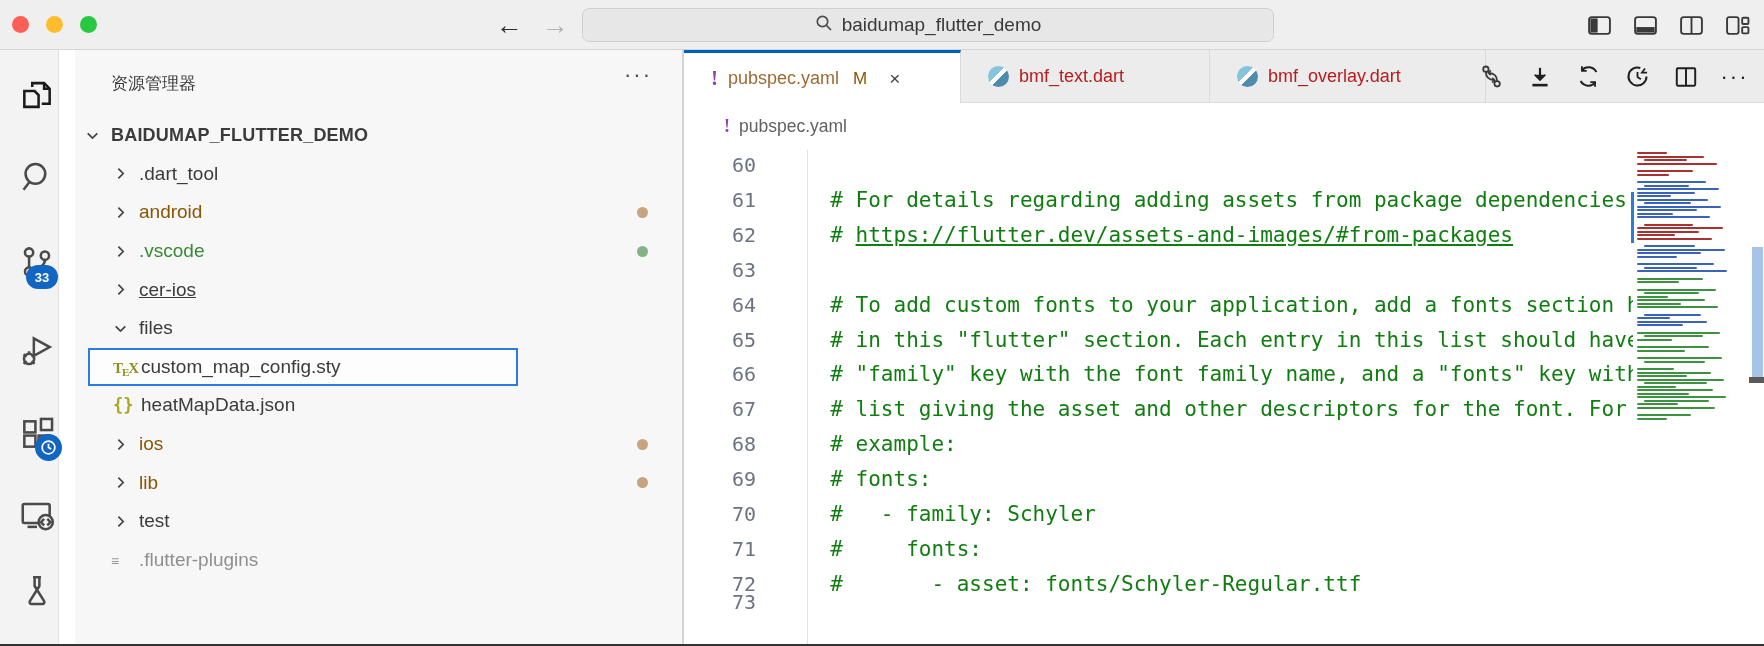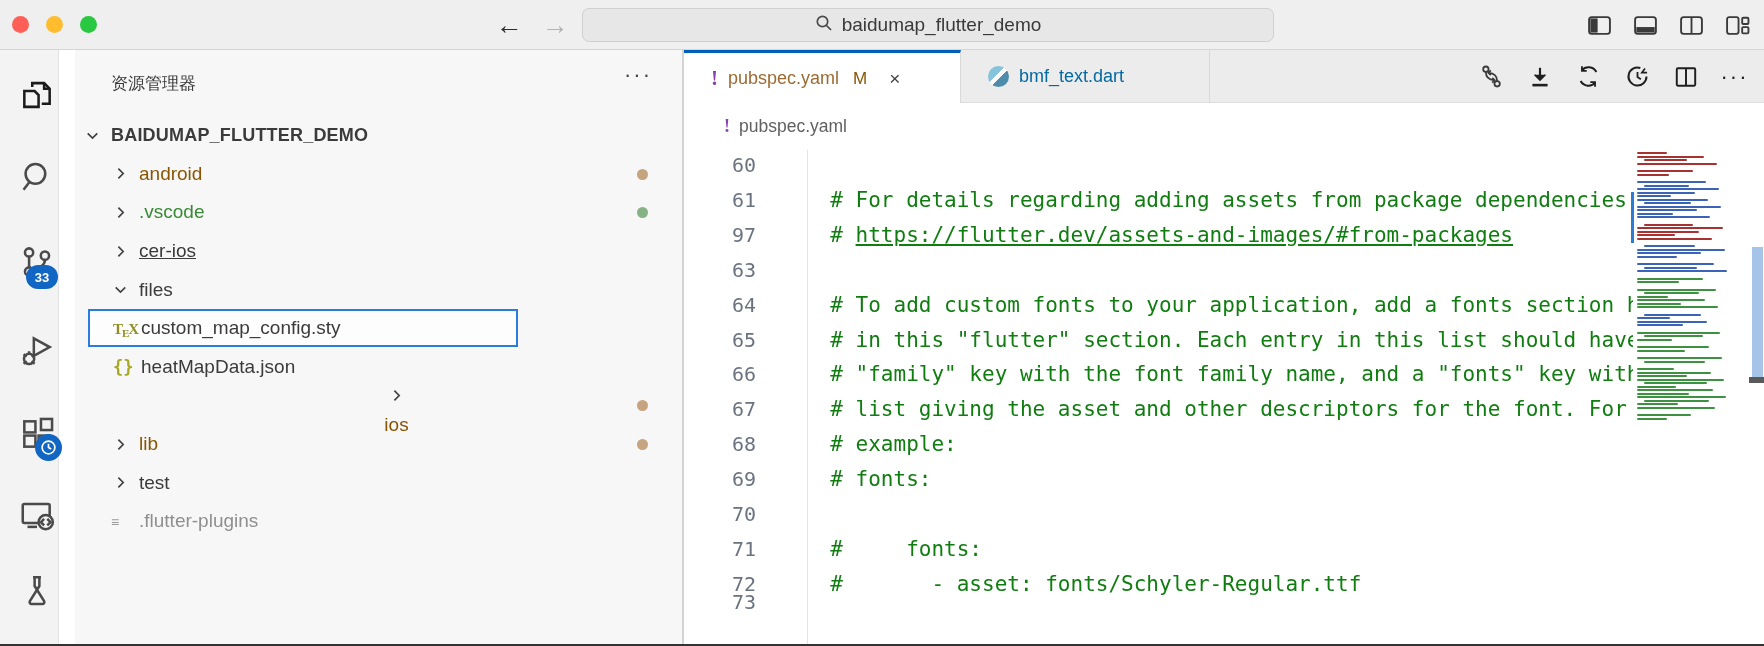--- a/index.html
+++ b/index.html
@@ -36,21 +36,21 @@
   .ic-tex { font-family:"Liberation Serif", serif; color:#8f8f25; font-size:15px; font-weight:bold; letter-spacing:-1px; }
   .ic-tex sub { font-size:11px; vertical-align:-3px; }
   .ic-json { color:#a8a828; font-weight:bold; font-size:17px; font-family:"DejaVu Sans Mono", monospace; }
   .ic-list { color:#9a9a9a; font-size:14px; line-height:5px; letter-spacing:0; }
   .ficon { width:28px; flex:0 0 28px; text-align:left; position:relative; z-index:2; }
   .tlabel { position:relative; z-index:2; }
 
   
   .editor { position:absolute; left:683px; top:50px; width:1081px; height:596px; background:#fff; border-left:1px solid #d4d4d4; }
   .tabsbar { position:absolute; left:0; top:0; width:100%; height:53px; background:#ececec; border-bottom:1px solid #dcdcdc; }
-  .tab { position:absolute; top:0; height:53px; display:flex; align-items:center; border-right:1px solid #d9d9d9; font-size:18px; color:#0369a1; padding-left:27px; gap:10px; cursor:pointer; }
+  .tab { position:absolute; top:0; height:53px; display:flex; align-items:center; border-right:1px solid #d9d9d9; font-size:18px; color:#b91c1c; padding-left:27px; gap:10px; cursor:pointer; }
   .tab.active { background:#fff; border-top:3px solid #005fb8; height:54px; color:#9d6a33; }
   .yaml-bang { color:#8a3fb1; font-weight:bold; font-size:21px; font-family:"Liberation Serif", serif; }
   .mod-badge { color:#895503; font-size:17px; margin-left:4px; }
   .tab-close { color:#444; font-size:19px; margin-left:12px; }
   .dart-icon { width:21px; height:21px; border-radius:50%; background:linear-gradient(135deg,#85c4db 42%,#ffffff 42%,#ffffff 56%,#4d8cab 56%); flex:0 0 21px; }
   .ed-actions { position:absolute; top:0; height:53px; right:0; left:800px; display:flex; align-items:center; justify-content:flex-end; gap:22px; padding-right:16px; }
   .ed-actions .ai { width:27px; height:27px; display:flex; align-items:center; justify-content:center; cursor:pointer; }
 
   .breadcrumb { position:absolute; left:0; top:53px; width:100%; height:47px; background:#fff; display:flex; align-items:center; padding-left:40px; gap:9px; font-size:17.5px; color:#616161; }
   .breadcrumb .yaml-bang { font-size:18px; }
@@ -198,20 +198,29 @@
           <span style="width: 10px; flex: 0 0 10px;"></span>
           <span class="tlabel lab-root">BAIDUMAP_FLUTTER_DEMO</span>
         </div>
         <div class="trow" style="padding-left: 36px;">
           <span class="chev" style="position: relative; z-index: 2;">
             <svg width="17" height="17" viewBox="0 0 16 16">
               <path d="M6 3.5 L10.5 8 L6 12.5" fill="none" stroke="#424242" stroke-width="1.6"></path>
             </svg>
           </span>
           <span style="width: 10px; flex: 0 0 10px;"></span>
+          <span class="tlabel">.dart_tool</span>
+        </div>
+        <div class="trow" style="padding-left: 36px;">
+          <span class="chev" style="position: relative; z-index: 2;">
+            <svg width="17" height="17" viewBox="0 0 16 16">
+              <path d="M6 3.5 L10.5 8 L6 12.5" fill="none" stroke="#424242" stroke-width="1.6"></path>
+            </svg>
+          </span>
+          <span style="width: 10px; flex: 0 0 10px;"></span>
           <span class="tlabel c-modified">android</span>
           <span class="dot" style="background: rgb(198, 164, 127);"></span>
         </div>
         <div class="trow" style="padding-left: 36px;">
           <span class="chev" style="position: relative; z-index: 2;">
             <svg width="17" height="17" viewBox="0 0 16 16">
               <path d="M6 3.5 L10.5 8 L6 12.5" fill="none" stroke="#424242" stroke-width="1.6"></path>
             </svg>
           </span>
           <span style="width: 10px; flex: 0 0 10px;"></span>
@@ -238,21 +247,21 @@
         </div>
         <div class="trow" style="padding-left: 38px;">
           <div class="selbox"></div>
           <span class="ficon"><span class="ic-tex">T<sub>E</sub>X</span></span>
           <span class="tlabel">custom_map_config.sty</span>
         </div>
         <div class="trow" style="padding-left: 38px;">
           <span class="ficon"><span class="ic-json">{}</span></span>
           <span class="tlabel">heatMapData.json</span>
         </div>
-        <div class="trow" style="padding-left: 36px; flex-direction: column;">
+        <div class="trow" style="padding-left: 36px;">
           <span class="chev" style="position: relative; z-index: 2;">
             <svg width="17" height="17" viewBox="0 0 16 16">
               <path d="M6 3.5 L10.5 8 L6 12.5" fill="none" stroke="#424242" stroke-width="1.6"></path>
             </svg>
           </span>
           <span style="width: 10px; flex: 0 0 10px;"></span>
           <span class="tlabel c-modified">ios</span>
           <span class="dot" style="background: rgb(198, 164, 127);"></span>
         </div>
         <div class="trow" style="padding-left: 36px;">
@@ -285,20 +294,24 @@
     <div class="tabsbar">
       <div class="tab active" style="left:0; width:277px;">
         <span class="yaml-bang">!</span>
         <span>pubspec.yaml</span>
         <span class="mod-badge">M</span>
         <span class="tab-close">×</span>
       </div>
       <div class="tab" style="left:277px; width:249px;">
         <span class="dart-icon"></span>
         <span>bmf_text.dart</span>
+      </div>
+      <div class="tab" style="left:526px; width:276px;">
+        <span class="dart-icon"></span>
+        <span>bmf_overlay.dart</span>
       </div>
       <div class="ed-actions">
         <span class="ai">
           <svg width="27" height="27" viewBox="0 0 24 24" fill="none" stroke="#3b3b3b" stroke-width="1.6">
             <circle cx="7" cy="5.5" r="2.4"></circle>
               <circle cx="17" cy="18.5" r="2.4"></circle>
             <path d="M7 8 c0 5 3.5 7 7.5 7.3"></path>
               <path d="M12.6 13.2 l2.2 2.1 -2.2 2.1"></path>
             <path d="M17 16 c0 -5 -3.5 -7 -7.5 -7.3"></path>
               <path d="M11.4 10.8 l-2.2 -2.1 2.2 -2.1"></path>
@@ -346,21 +359,21 @@
       <div id="codelines">
           <div class="cline" style="top: -2px;">
             <span class="cnum">60</span>
             <span class="ctext"></span>
           </div>
           <div class="cline" style="top: 32.9px;">
             <span class="cnum">61</span>
             <span class="ctext">  # For details regarding adding assets from package dependencies, see</span>
           </div>
           <div class="cline" style="top: 67.8px;">
-            <span class="cnum">97</span>
+            <span class="cnum">62</span>
             <span class="ctext"><span>  # </span><span class="lnk">https://flutter.dev/assets-and-images/#from-packages</span></span>
           </div>
           <div class="cline" style="top: 102.7px;">
             <span class="cnum">63</span>
             <span class="ctext"></span>
           </div>
           <div class="cline" style="top: 137.6px;">
             <span class="cnum">64</span>
             <span class="ctext">  # To add custom fonts to your application, add a fonts section here,</span>
           </div>
@@ -379,20 +392,21 @@
           <div class="cline" style="top: 277.2px;">
             <span class="cnum">68</span>
             <span class="ctext">  # example:</span>
           </div>
           <div class="cline" style="top: 312.1px;">
             <span class="cnum">69</span>
             <span class="ctext">  # fonts:</span>
           </div>
           <div class="cline" style="top: 347px;">
             <span class="cnum">70</span>
+            <span class="ctext">  #   - family: Schyler</span>
           </div>
           <div class="cline" style="top: 381.9px;">
             <span class="cnum">71</span>
             <span class="ctext">  #     fonts:</span>
           </div>
           <div class="cline" style="top: 416.8px;">
             <span class="cnum">72</span>
             <span class="ctext">  #       - asset: fonts/Schyler-Regular.ttf</span>
           </div>
           <div class="cline" style="top: 435px;">

